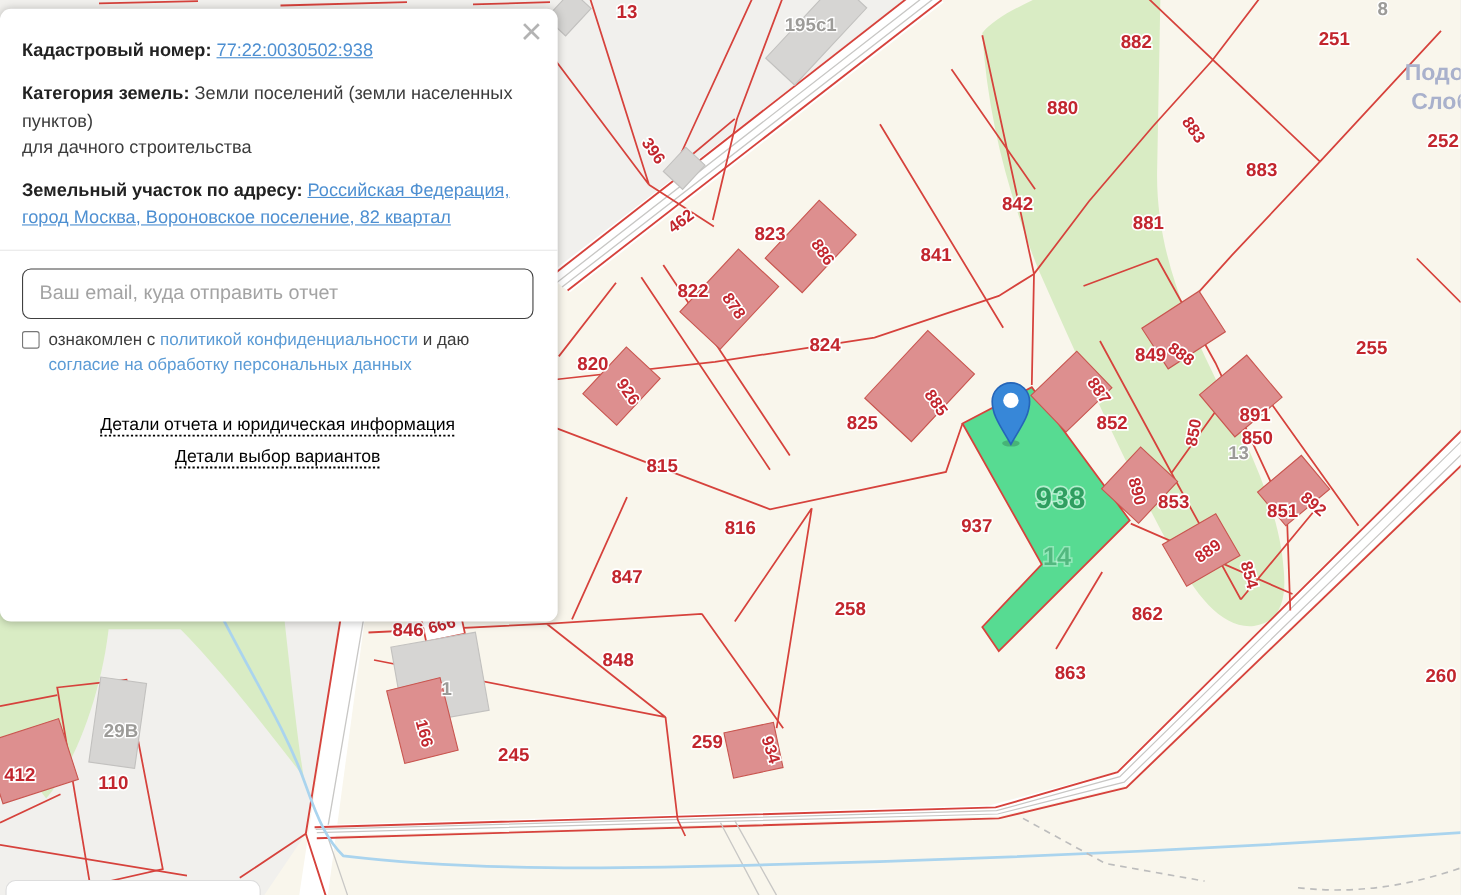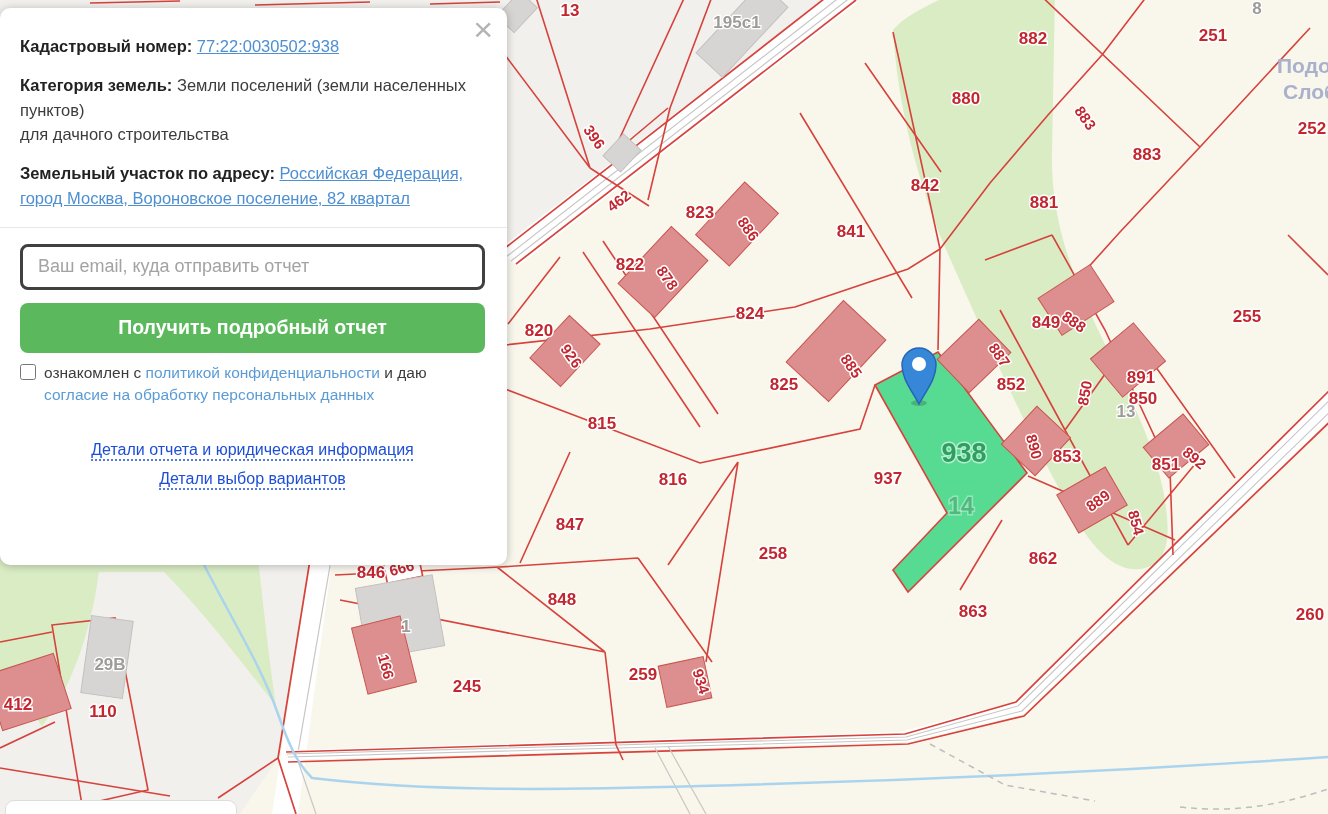--- a/index.html
+++ b/index.html
@@ -16,26 +16,26 @@
   text.lbl.green-sub{fill:#52b87f;font-size:23px;stroke:rgba(255,255,255,0.35);}
 
   
   #panel{position:absolute;left:0;top:8px;width:507px;height:557px;background:#ffffff;
     border-radius:10px;box-shadow:0 1px 8px rgba(0,0,0,0.25);box-sizing:border-box;
     padding:18px 22px 0 20px;color:#3c3c3c;font-size:16.5px;line-height:1.5;}
   #panel b{color:#222;}
   #panel .row{margin:8px 0 14px 0;}
   a.lnk{color:#4d8fd1;text-decoration:underline;cursor:pointer;}
   a.plain{color:#5b9bd5;text-decoration:none;cursor:pointer;}
-  a.dotted{color:#1d4ed8;text-decoration:underline dotted;text-underline-offset:4px;cursor:pointer;}
+  a.dotted{color:#000000;text-decoration:underline dotted;text-underline-offset:4px;cursor:pointer;}
   #close-btn{position:absolute;right:14px;top:4px;font-size:34px;font-weight:200;color:#b3b3b3;
     cursor:pointer;line-height:1;}
   #divider{border-top:1px solid #e8e8e8;margin:16px -22px 0 -20px;}
   #email-input{display:block;width:100%;box-sizing:border-box;margin-top:16px;height:46px;
-    border:3px solid #404040;border-radius:8px;padding:0 15px;font-size:18px;
+    border:1px solid #404040;border-radius:8px;padding:0 15px;font-size:18px;
     font-family:"Liberation Sans",sans-serif;color:#333;outline:none;}
   #email-input::placeholder{color:#a3a3a3;}
   #report-btn{display:block;width:100%;margin-top:13px;height:50px;background:#5cb85c;border:none;
     border-radius:8px;color:#ffffff;font-size:19.5px;font-weight:bold;
     font-family:"Liberation Sans",sans-serif;cursor:pointer;}
   .chk-row{display:flex;align-items:flex-start;gap:8px;margin-top:9px;font-size:15.5px;line-height:1.45;color:#3c3c3c;}
   .chk-row input{width:16px;height:16px;margin:2px 0 0 0;flex:0 0 auto;accent-color:#5cb85c;}
   #links-block{text-align:center;margin-top:30px;font-size:16px;line-height:1.8;}
   #bottom-bar{position:absolute;left:5px;top:800px;width:230px;height:22px;background:#ffffff;
     border:1px solid #dddddd;border-radius:9px;}
@@ -216,21 +216,20 @@
     <div class="row">
       <b>Земельный участок по адресу:</b>
       <a class="lnk">Российская Федерация, город Москва, Вороновское поселение, 82 квартал</a>
     </div>
 
 
     <div id="divider"></div>
 
     <input id="email-input" type="text" placeholder="Ваш email, куда отправить отчет" style="">
 
-    <button id="report-btn">Получить подробный отчет</button>
 
 
     <div class="chk-row">
       <input type="checkbox" style="">
       <span>
         <span>ознакомлен с</span>
         <a class="plain">политикой конфиденциальности</a>
         <span>и даю</span><br>
         <a class="plain">согласие на обработку персональных данных</a>
       </span>

